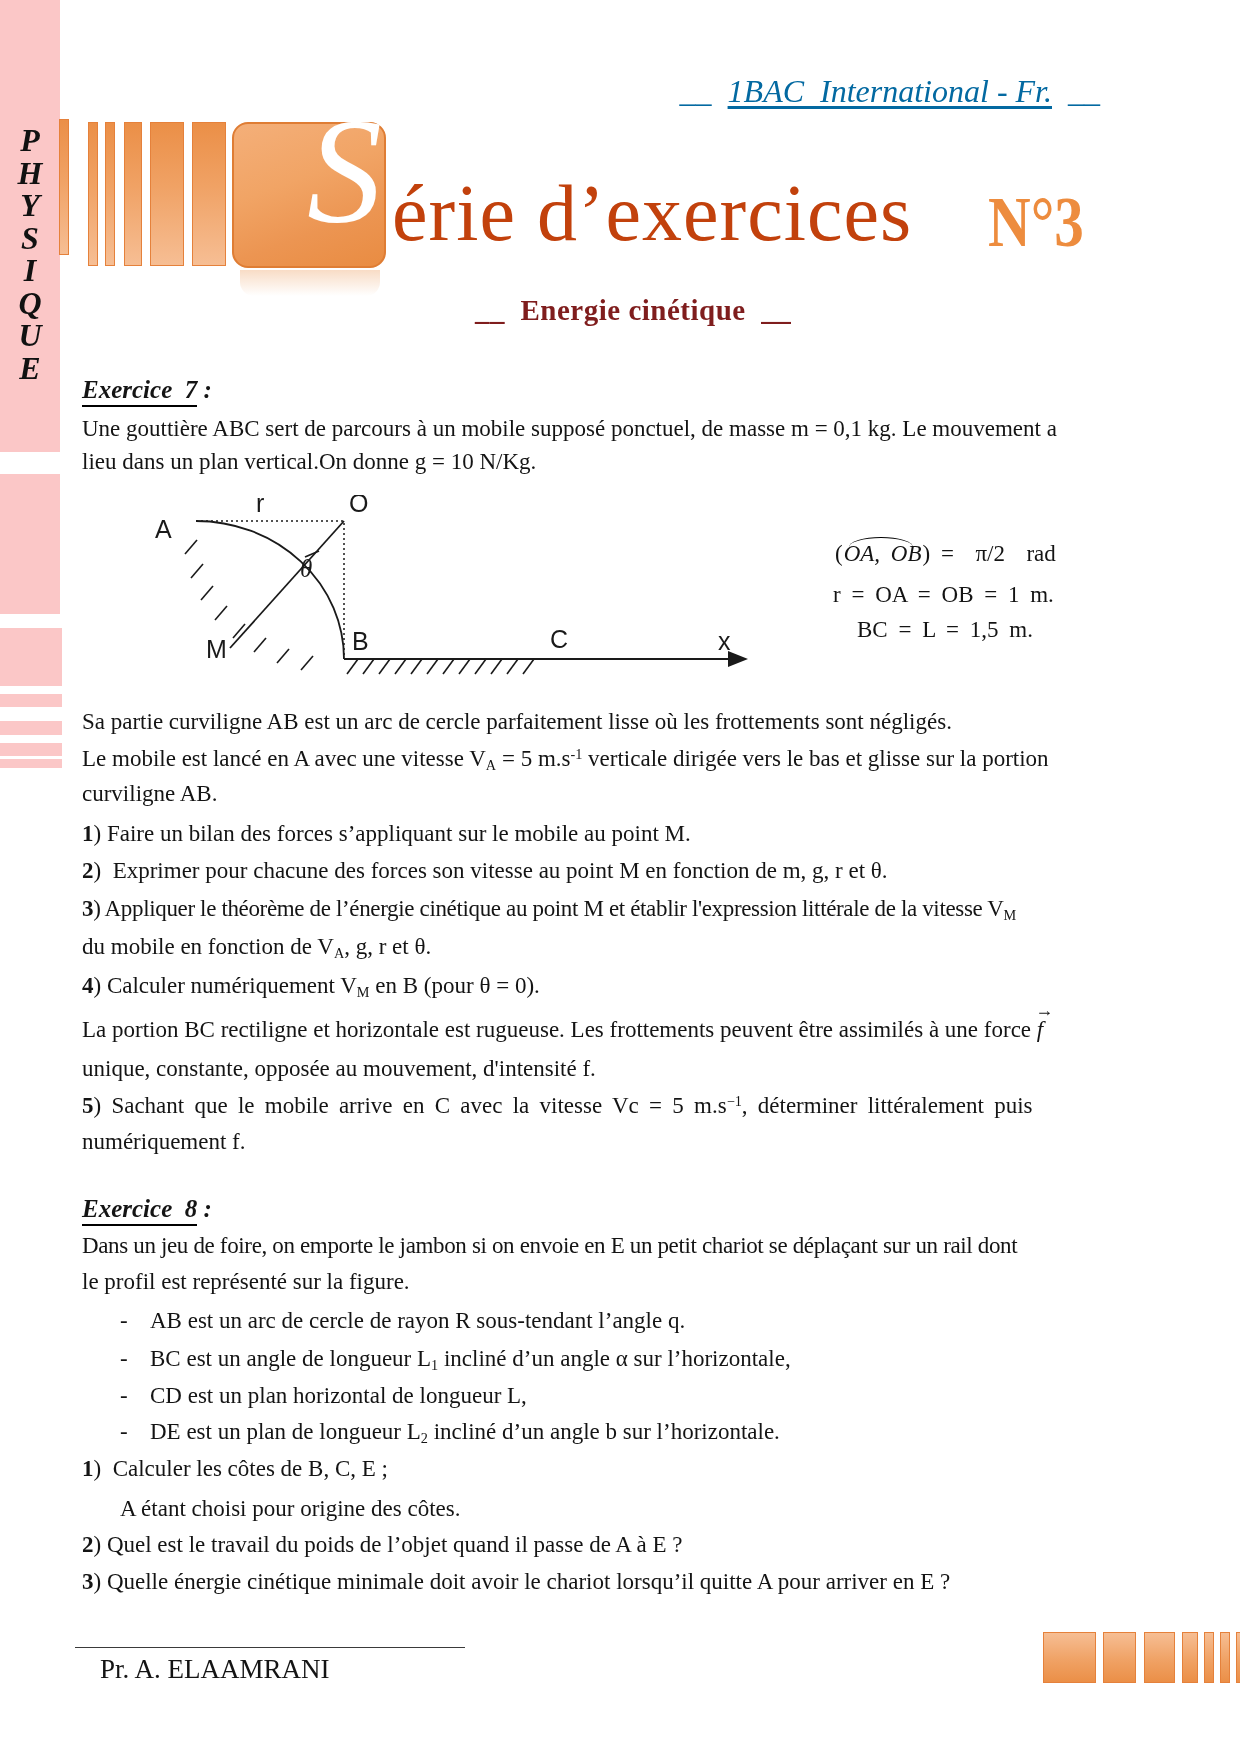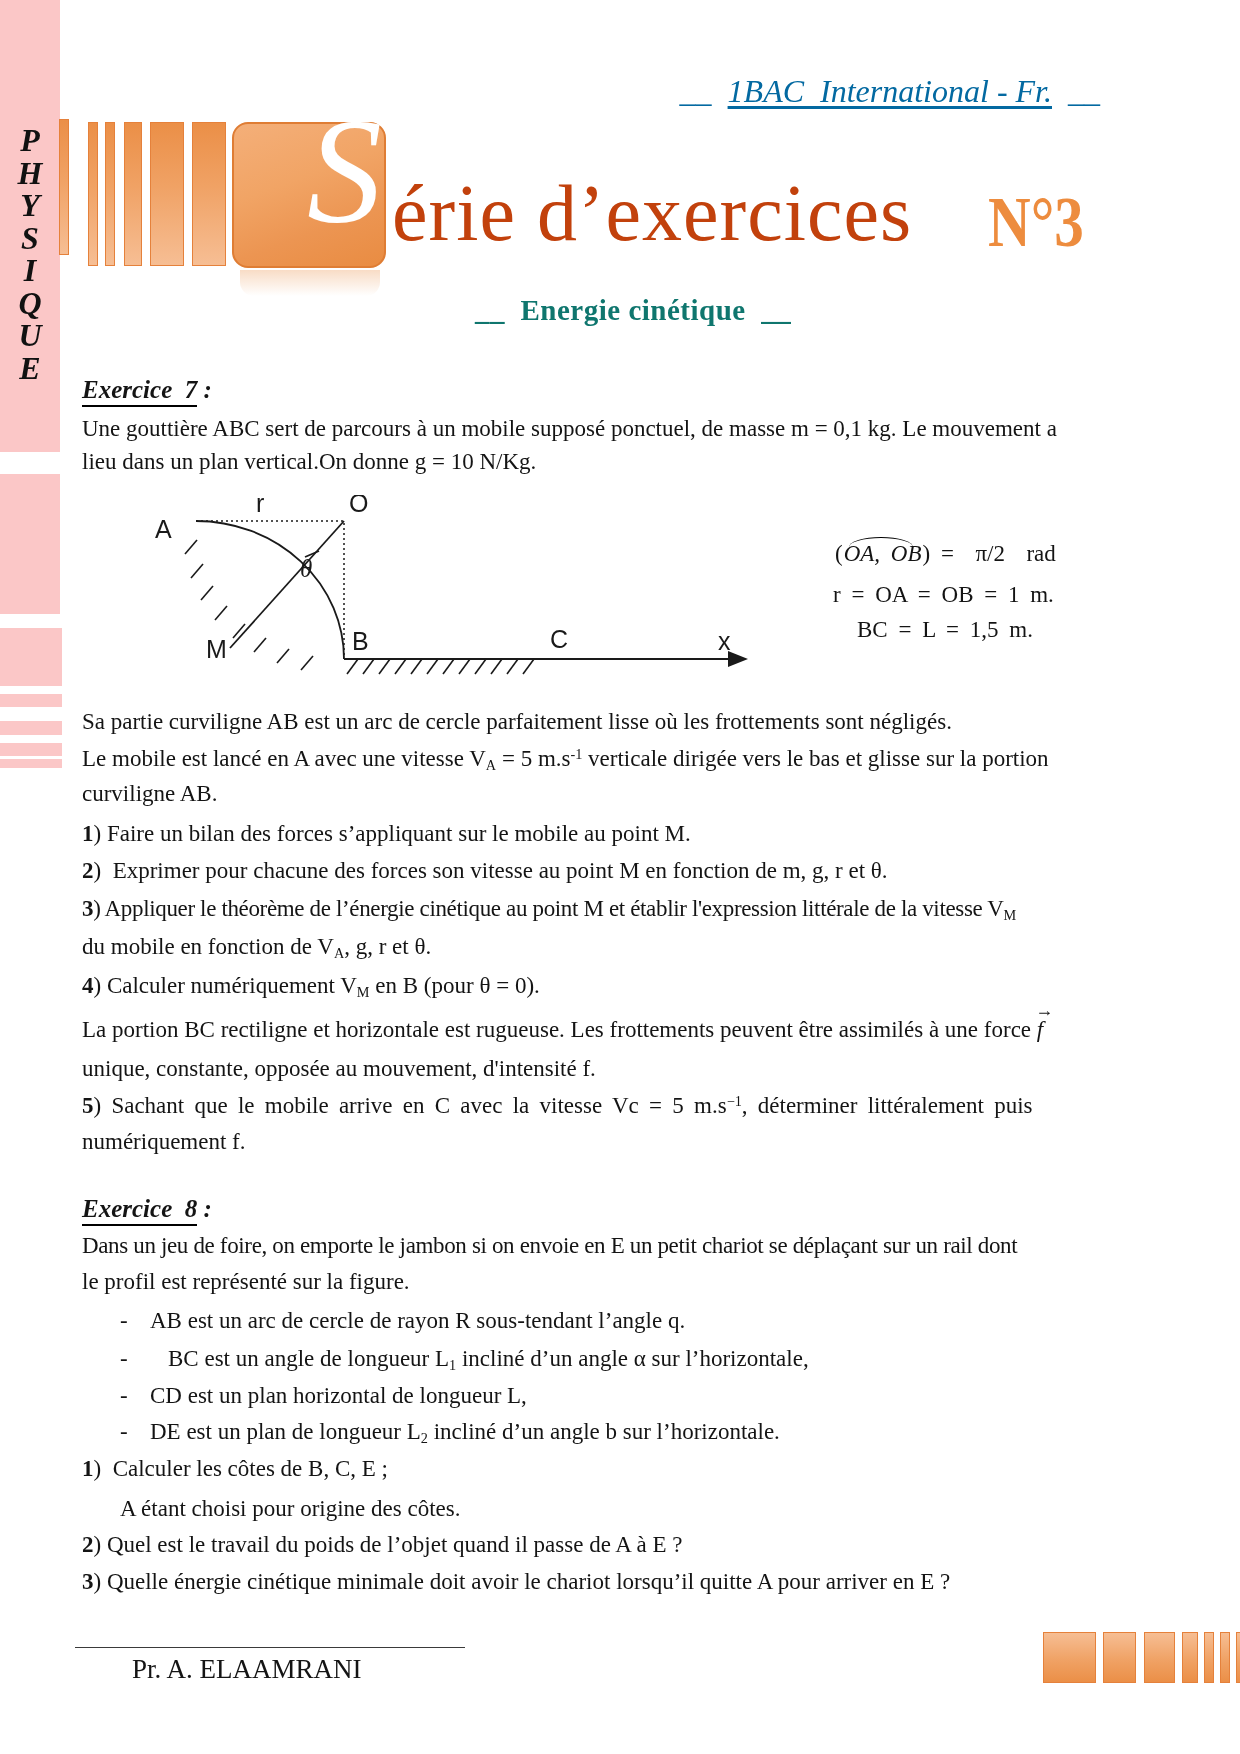--- a/index.html
+++ b/index.html
@@ -52,21 +52,21 @@
     position:absolute;left:392px;top:173px;font-size:80px;line-height:1;
     color:#c2410c;white-space:pre;letter-spacing:1px;
   }
   .title-num{
     position:absolute;left:988px;top:186px;font-size:72px;line-height:1;
     font-weight:bold;color:#ed8c3e;transform:scaleX(0.82);transform-origin:left;
     white-space:pre;
   }
   .subtitle{
     position:absolute;left:475px;top:295px;font-size:29px;line-height:1.1;
-    font-weight:bold;color:#0f766e;white-space:pre;letter-spacing:0.5px;
+    font-weight:bold;color:#7f1d1d;white-space:pre;letter-spacing:0.5px;
   }
   
   .doc-header{
     position:absolute;top:73px;right:140px;font-size:32px;font-style:italic;
     white-space:pre;color:#0369a1;
   }
   .doc-header .hdr-main{text-decoration:underline;text-underline-offset:4px;}
   
   .line{
     position:absolute;left:82px;font-size:23px;line-height:1;white-space:pre;
@@ -96,21 +96,21 @@
   .bullet-dash{position:absolute;font-size:23px;line-height:1;}
   
   .diagram{position:absolute;left:0;top:0;}
   .diagram text{font-family:"Liberation Sans",sans-serif;font-size:25px;fill:#1a1a1a;}
   .diagram text.sym{font-family:"Liberation Serif",serif;font-style:italic;}
   .diagram .stroke{stroke:#1a1a1a;stroke-width:1.8;fill:none;}
   .diagram .dotted{stroke:#1a1a1a;stroke-width:1.5;stroke-dasharray:2 3;fill:none;}
   .diagram .hatch{stroke:#1a1a1a;stroke-width:1.6;}
   
   .footer-rule{position:absolute;left:75px;top:1647px;width:390px;border-top:1.5px solid #3a3a3a;}
-  .footer-text{position:absolute;left:100px;top:1654px;font-size:27px;white-space:pre;margin-left:32px;}
+  .footer-text{position:absolute;left:100px;top:1654px;font-size:27px;white-space:pre;}
   
   .bbar{
     position:absolute;top:1632px;height:51px;
     background:linear-gradient(180deg,#f6be94 0%,#f0a265 55%,#eb8f47 100%);
     border:1.5px solid #e5813b;box-sizing:border-box;
   }
 </style>
 </head>
 <body>
 
@@ -222,21 +222,21 @@
   <div class="line" style="top:1130px;"><span>numériquement f.</span></div>
 
   <div class="line heading" style="top:1196px;"><span class="u">Exercice  8</span><span> :</span></div>
 
   <div class="line tight" style="top:1234px;">Dans un jeu de foire, on emporte le jambon si on envoie en E un petit chariot se déplaçant sur un rail dont</div>
   <div class="line" style="top:1270px;">le profil est représenté sur la figure.</div>
 
   <div class="bullet-dash" style="left:120px;top:1309px;">-</div>
   <div class="line" style="left:150px;top:1309px;"><span>AB est un arc de cercle de rayon R sous-tendant l’angle q.</span></div>
   <div class="bullet-dash" style="left:120px;top:1347px;">-</div>
-  <div class="line" style="left:150px;top:1347px;margin-left:18px;"><span>BC est un angle de longueur L</span><sub>1</sub><span> incliné d’un angle α sur l’horizontale,</span></div>
+  <div class="line" style="left:150px;top:1347px;"><span>BC est un angle de longueur L</span><sub>1</sub><span> incliné d’un angle α sur l’horizontale,</span></div>
   <div class="bullet-dash" style="left:120px;top:1384px;">-</div>
   <div class="line" style="left:150px;top:1384px;"><span>CD est un plan horizontal de longueur L,</span></div>
   <div class="bullet-dash" style="left:120px;top:1420px;">-</div>
   <div class="line" style="left:150px;top:1420px;"><span>DE est un plan de longueur L</span><sub>2</sub><span> incliné d’un angle b sur l’horizontale.</span></div>
 
   <div class="line" style="top:1457px;"><b>1</b><span>)  Calculer les côtes de B, C, E ;</span></div>
   <div class="line" style="left:120px;top:1497px;"><span>A étant choisi pour origine des côtes.</span></div>
   <div class="line" style="top:1533px;"><b>2</b><span>) Quel est le travail du poids de l’objet quand il passe de A à E ?</span></div>
   <div class="line" style="top:1570px;"><b>3</b><span>) Quelle énergie cinétique minimale doit avoir le chariot lorsqu’il quitte A pour arriver en E ?</span></div>
 

